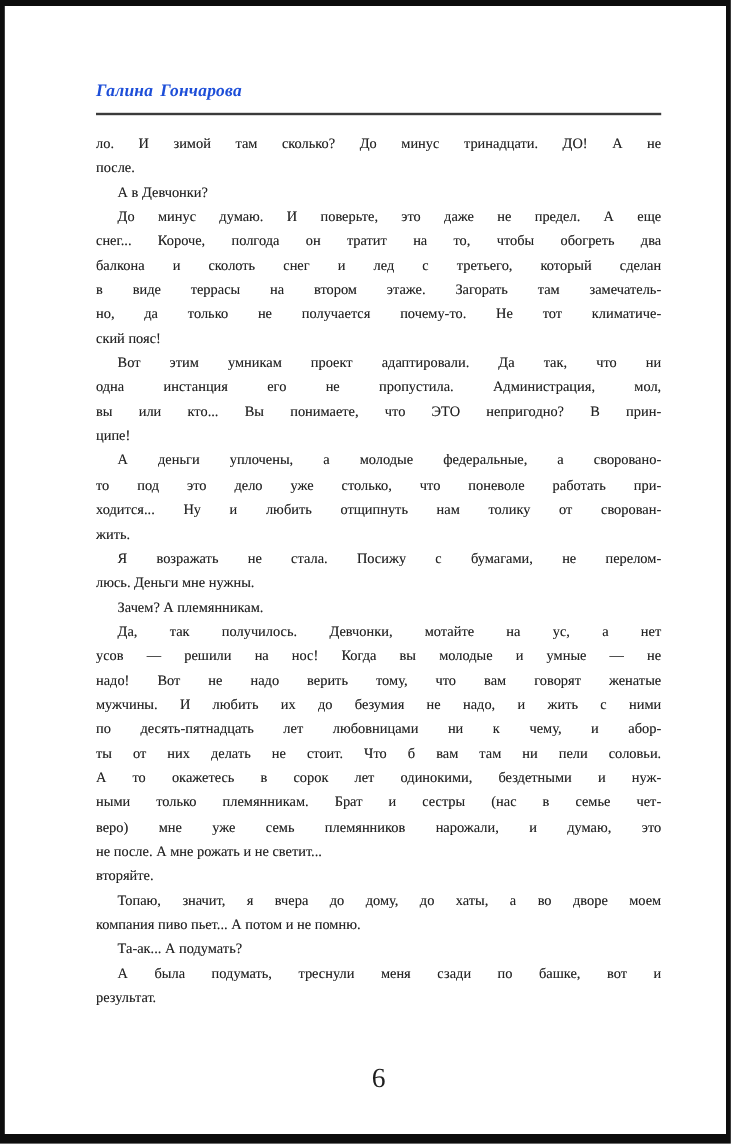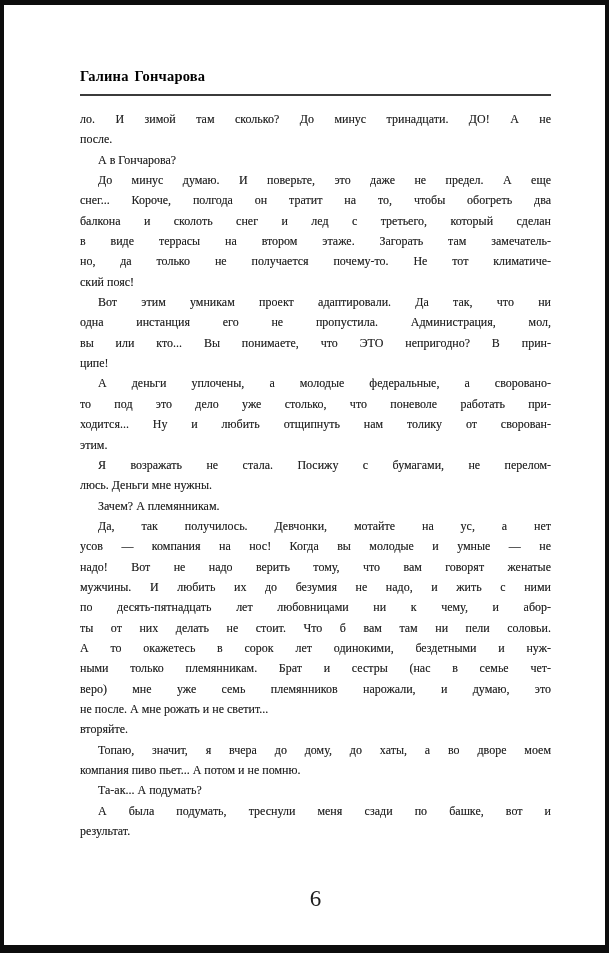--- a/index.html
+++ b/index.html
@@ -15,21 +15,21 @@
     position:absolute;left:4px;top:5px;right:4px;bottom:8px;
     background:var(--page);
   }
   .content{
     position:absolute;left:76px;top:0;width:471px;height:100%;
   }
   .running-header{
     position:absolute;left:0;top:63px;width:100%;
   }
   .author{
-    font-weight:bold;font-size:14.5px;color:#000000;
+    font-weight:bold;font-style:italic;font-size:14.5px;color:#1d4ed8;
     letter-spacing:0.2px;word-spacing:2px;
   }
   .header-rule{
     position:absolute;left:0;top:26px;width:100%;height:2px;
     background:var(--rule);border:none;
   }
   .body-text{
     position:absolute;left:0;top:104px;width:100%;
     font-size:12px;line-height:20.35px;color:var(--ink);
     text-shadow:0 0 0.35px rgba(20,20,20,0.45);
@@ -52,40 +52,40 @@
   <div class="content">
 
     <div class="running-header">
       <div class="author">Галина Гончарова</div>
       <div class="header-rule"></div>
     </div>
 
     <div class="body-text">
         <div class="line">ло. И зимой там сколько? До минус тринадцати. ДО! А не</div>
         <div class="line last">после.</div>
-        <div class="line indent last">А в Гончарова?</div>
+        <div class="line indent last">А в Девчонки?</div>
         <div class="line indent">До минус думаю. И поверьте, это даже не предел. А еще</div>
         <div class="line">снег... Короче, полгода он тратит на то, чтобы обогреть два</div>
         <div class="line">балкона и сколоть снег и лед с третьего, который сделан</div>
         <div class="line">в виде террасы на втором этаже. Загорать там замечатель-</div>
         <div class="line">но, да только не получается почему-то. Не тот климатиче-</div>
         <div class="line last">ский пояс!</div>
         <div class="line indent">Вот этим умникам проект адаптировали. Да так, что ни</div>
         <div class="line">одна инстанция его не пропустила. Администрация, мол,</div>
         <div class="line">вы или кто... Вы понимаете, что ЭТО непригодно? В прин-</div>
         <div class="line last">ципе!</div>
         <div class="line indent">А деньги уплочены, а молодые федеральные, а своровано-</div>
         <div class="line">то под это дело уже столько, что поневоле работать при-</div>
         <div class="line">ходится... Ну и любить отщипнуть нам толику от сворован-</div>
-        <div class="line last">этим.</div>
+        <div class="line last">жить.</div>
         <div class="line indent">Я возражать не стала. Посижу с бумагами, не перелом-</div>
         <div class="line last">люсь. Деньги мне нужны.</div>
         <div class="line indent last">Зачем? А племянникам.</div>
         <div class="line indent">Да, так получилось. Девчонки, мотайте на ус, а нет</div>
-        <div class="line">усов — компания на нос! Когда вы молодые и умные — не</div>
+        <div class="line">усов — решили на нос! Когда вы молодые и умные — не</div>
         <div class="line">надо! Вот не надо верить тому, что вам говорят женатые</div>
         <div class="line">мужчины. И любить их до безумия не надо, и жить с ними</div>
         <div class="line">по десять-пятнадцать лет любовницами ни к чему, и абор-</div>
         <div class="line">ты от них делать не стоит. Что б вам там ни пели соловьи.</div>
         <div class="line">А то окажетесь в сорок лет одинокими, бездетными и нуж-</div>
         <div class="line">ными только племянникам. Брат и сестры (нас в семье чет-</div>
         <div class="line">веро) мне уже семь племянников нарожали, и думаю, это</div>
         <div class="line last">не после. А мне рожать и не светит...</div>
         <div class="line last">вторяйте.</div>
         <div class="line indent">Топаю, значит, я вчера до дому, до хаты, а во дворе моем</div>

